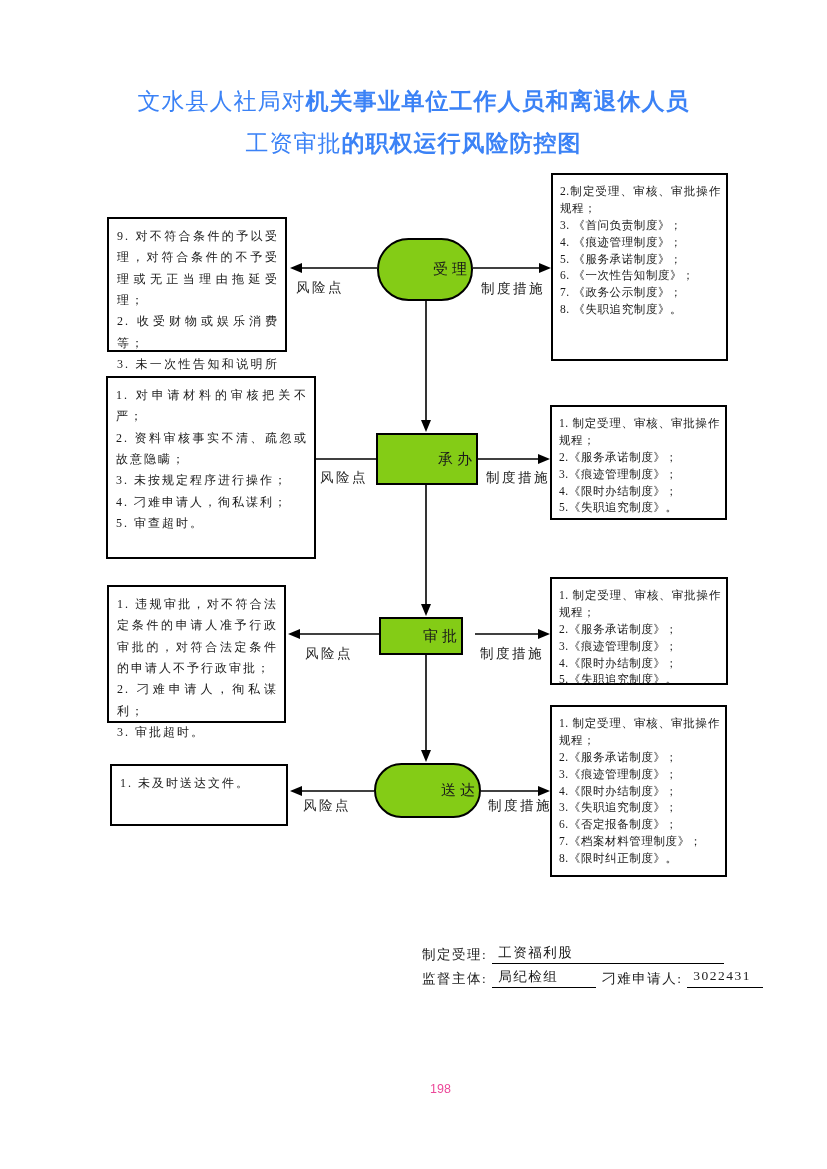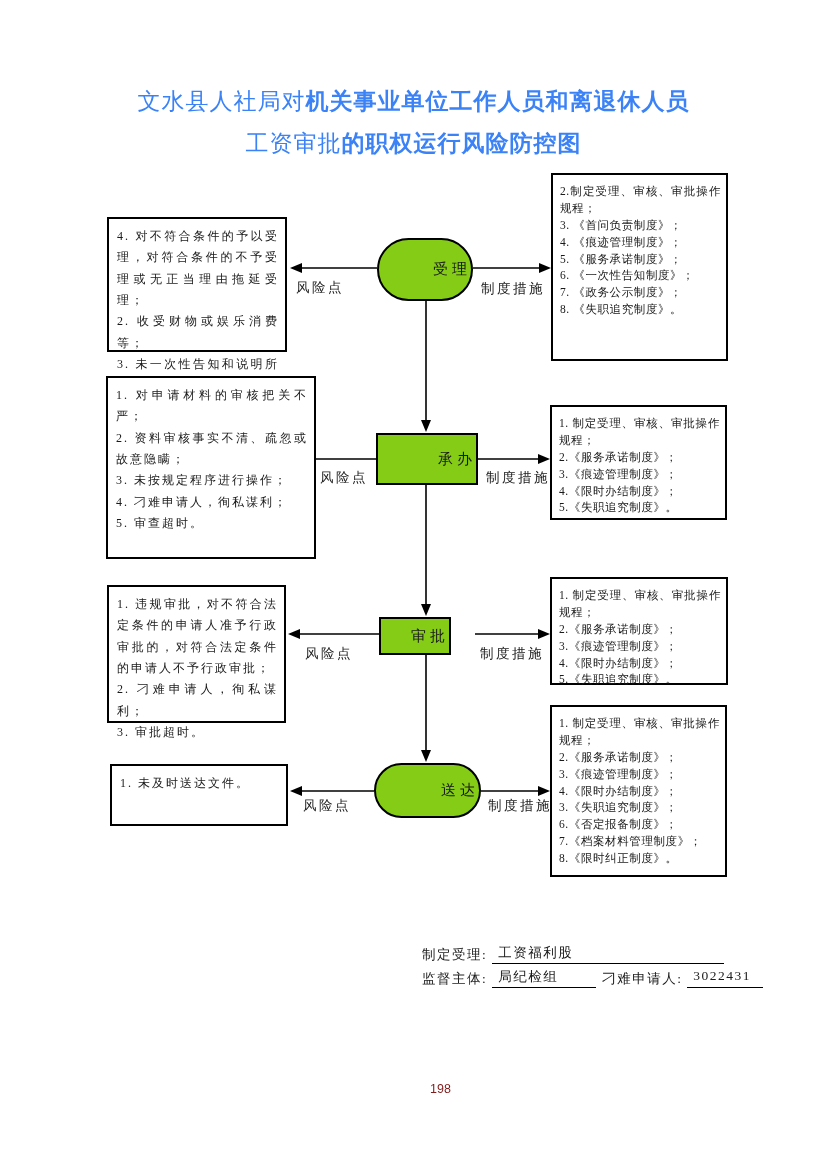--- a/index.html
+++ b/index.html
@@ -51,21 +51,21 @@
     display:inline-block;border-bottom:1px solid #000;
     padding-left:6px;box-sizing:border-box;vertical-align:bottom;height:20px;
   }
   .footer .uval.org{width:232px;}
   .footer .uval.sup{width:104px;}
   .footer .uval.tel{width:76px;}
   .footer .tel-label{margin-left:6px;}
 
   .page-number{
     position:absolute;left:430px;top:1082px;
-    font-family:"Liberation Sans",sans-serif;font-size:12.5px;color:#7f1d1d;
+    font-family:"Liberation Sans",sans-serif;font-size:12.5px;color:#ec4899;
   }
 </style>
 </head>
 <body>
 
 <div class="page">
 
   <div class="title" id="title-line1"><span class="seg-n">文水县人社局对</span><span class="seg-b">机关事业单位工作人员和离退休人员</span></div>
   <div class="title" id="title-line2"><span class="seg-n">工资审批</span><span class="seg-b">的职权运行风险防控图</span></div>
 
@@ -93,21 +93,21 @@
 
     <line x1="426" y1="301" x2="426" y2="424"></line>
       <polygon points="426,432 421,420 431,420"></polygon>
     <line x1="426" y1="485" x2="426" y2="608"></line>
       <polygon points="426,616 421,604 431,604"></polygon>
     <line x1="426" y1="655" x2="426" y2="754"></line>
       <polygon points="426,762 421,750 431,750"></polygon>
   </svg>
 
   <div class="box risks" style="left:107px;top:217px;width:180px;height:135px;">
-      <div class="line">4. 对不符合条件的予以受理，对符合条件的不予受理或无正当理由拖延受理；</div>
+      <div class="line">9. 对不符合条件的予以受理，对符合条件的不予受理或无正当理由拖延受理；</div>
       <div class="line">2. 收受财物或娱乐消费等；</div>
       <div class="line">3. 未一次性告知和说明所需材料。</div>
     </div>
   <div class="node stadium" style="left:377px;top:238px;width:96px;height:63px;">
       <span>受理</span>
     </div>
   <div class="box measures" style="left:551px;top:173px;width:177px;height:188px;">
       <div class="line">2.制定受理、审核、审批操作规程；</div>
       <div class="line">3. 《首问负责制度》；</div>
       <div class="line">4. 《痕迹管理制度》；</div>
@@ -137,21 +137,21 @@
       <div class="line">5.《失职追究制度》。</div>
     </div>
   <div class="edge-label" style="left:320px;top:469px;">风险点</div>
   <div class="edge-label" style="left:486px;top:469px;">制度措施</div>
 
   <div class="box risks" style="left:107px;top:585px;width:179px;height:138px;">
       <div class="line">1. 违规审批，对不符合法定条件的申请人准予行政审批的，对符合法定条件的申请人不予行政审批；</div>
       <div class="line">2. 刁难申请人，徇私谋利；</div>
       <div class="line">3. 审批超时。</div>
     </div>
-  <div class="node rect" style="left:379px;top:617px;width:72px;height:38px;">
+  <div class="node rect" style="left:379px;top:617px;width:84px;height:38px;">
       <span>审批</span>
     </div>
   <div class="box measures" style="left:550px;top:577px;width:178px;height:108px;">
       <div class="line">1. 制定受理、审核、审批操作规程；</div>
       <div class="line">2.《服务承诺制度》；</div>
       <div class="line">3.《痕迹管理制度》；</div>
       <div class="line">4.《限时办结制度》；</div>
       <div class="line">5.《失职追究制度》。</div>
     </div>
   <div class="edge-label" style="left:305px;top:645px;">风险点</div>

